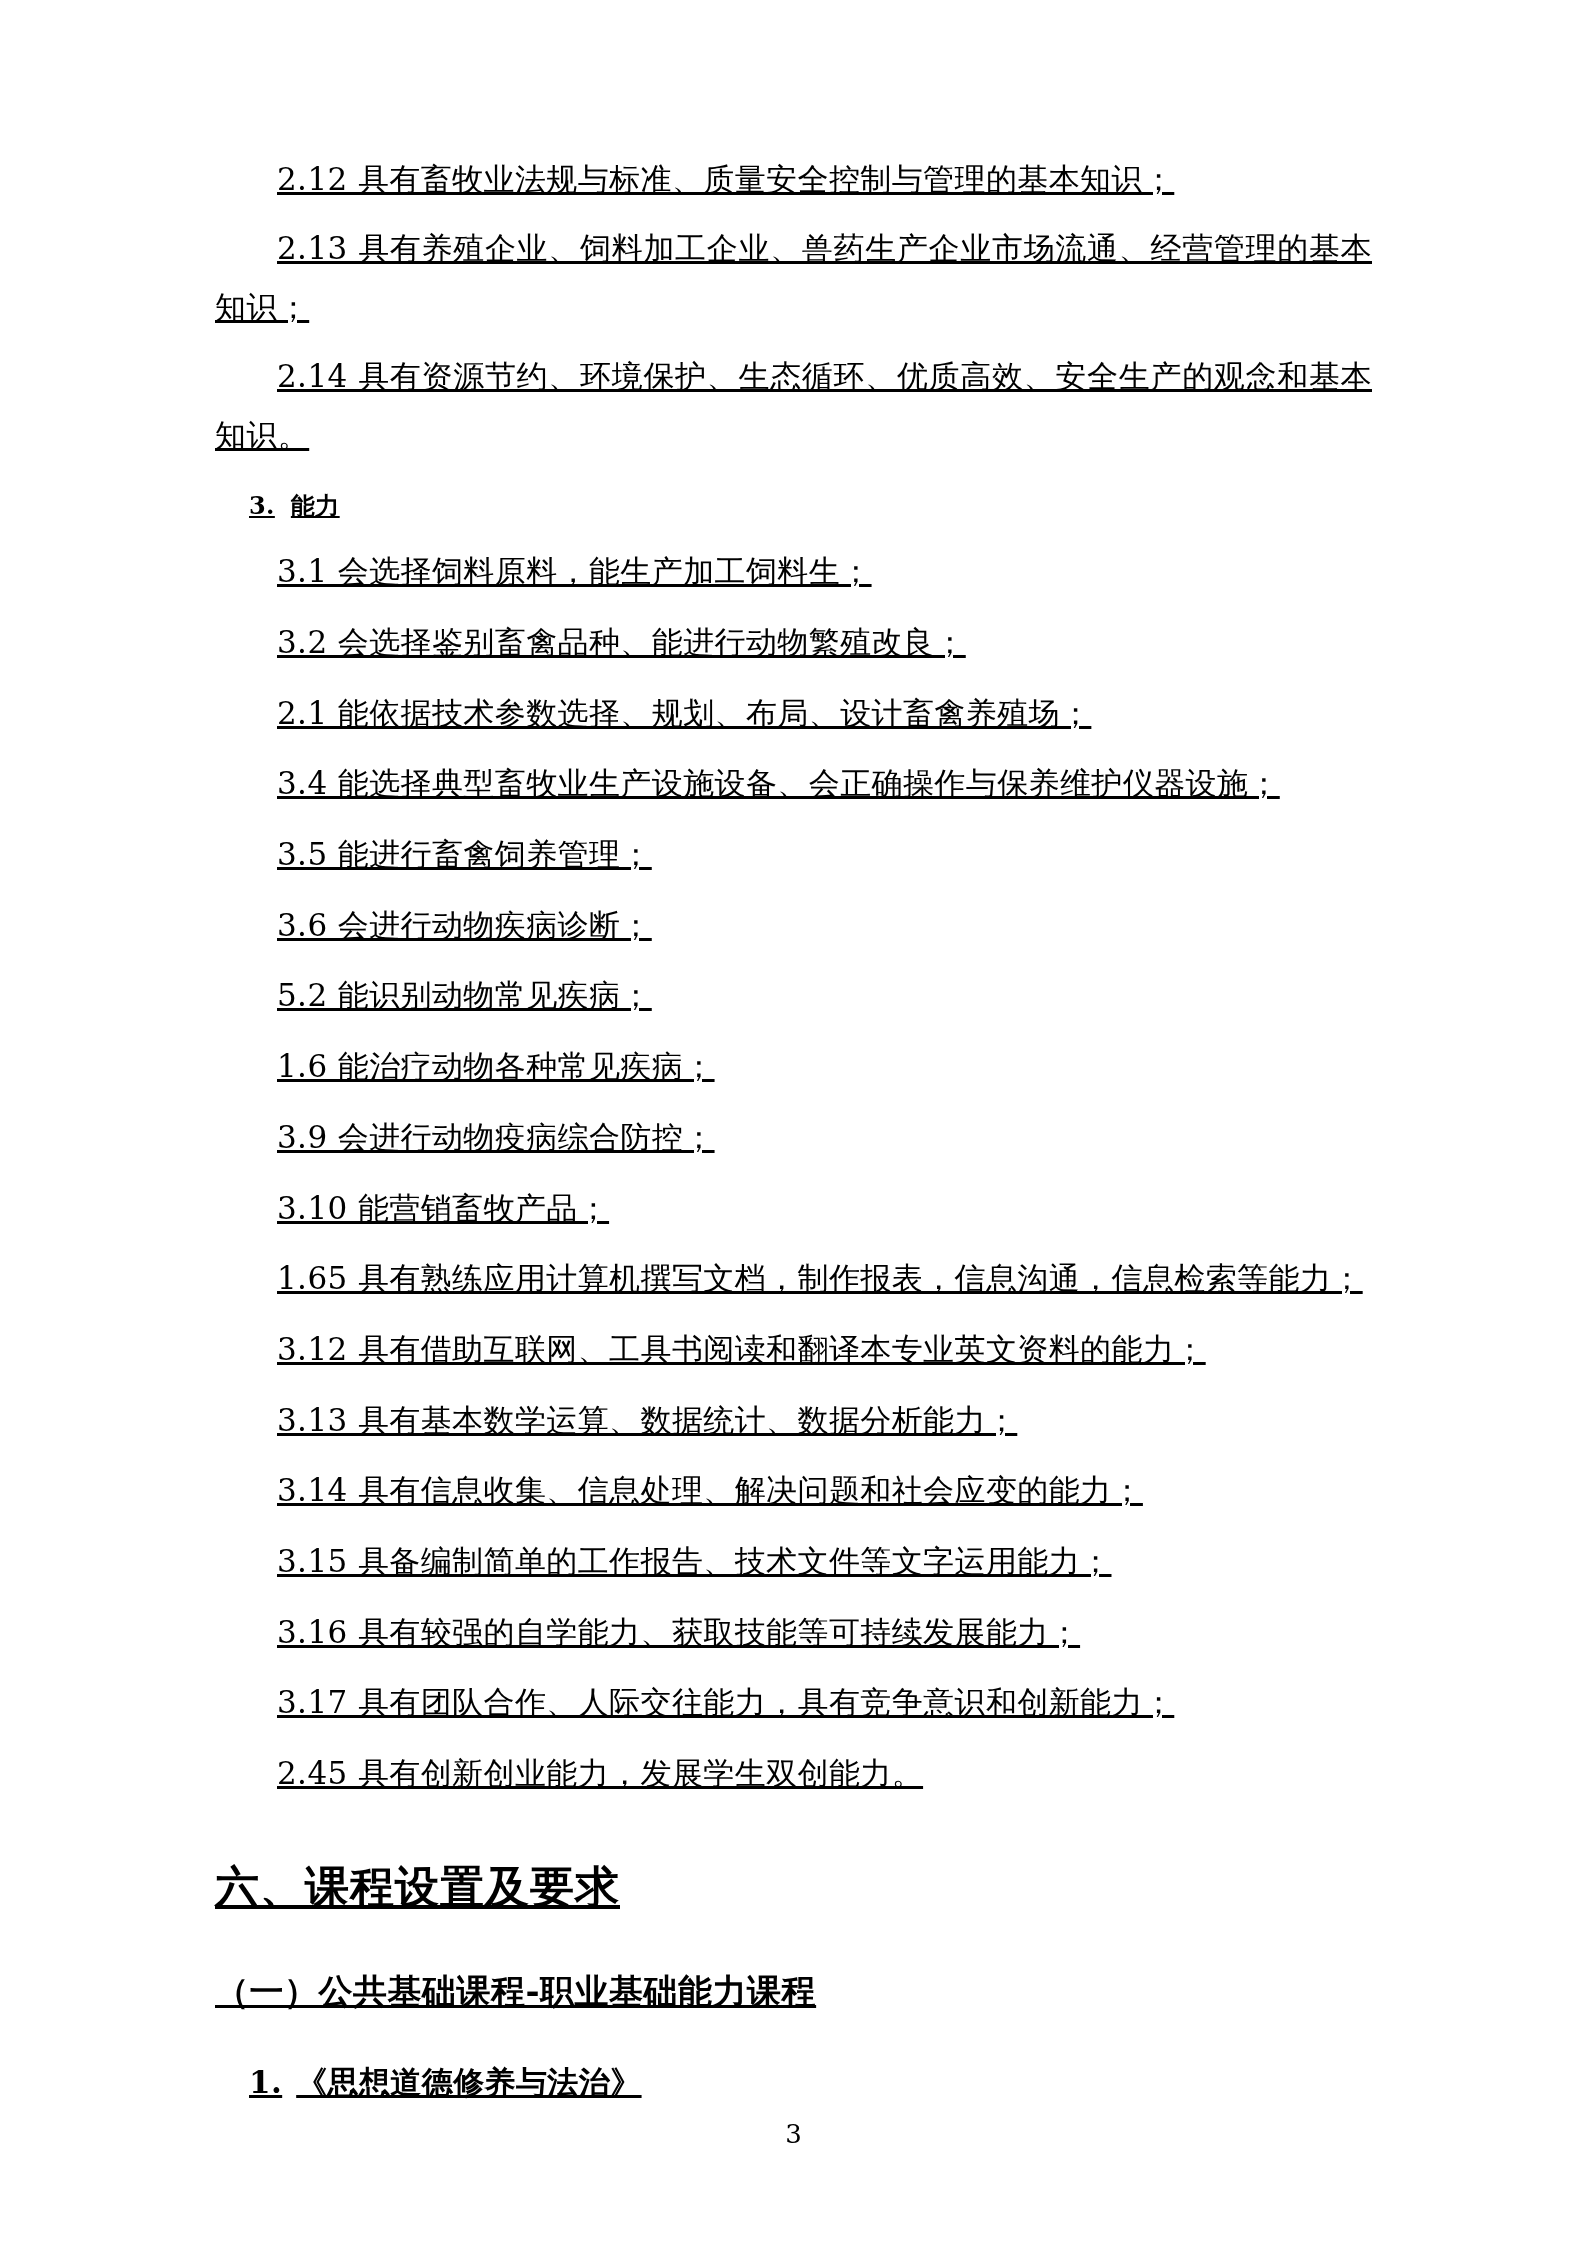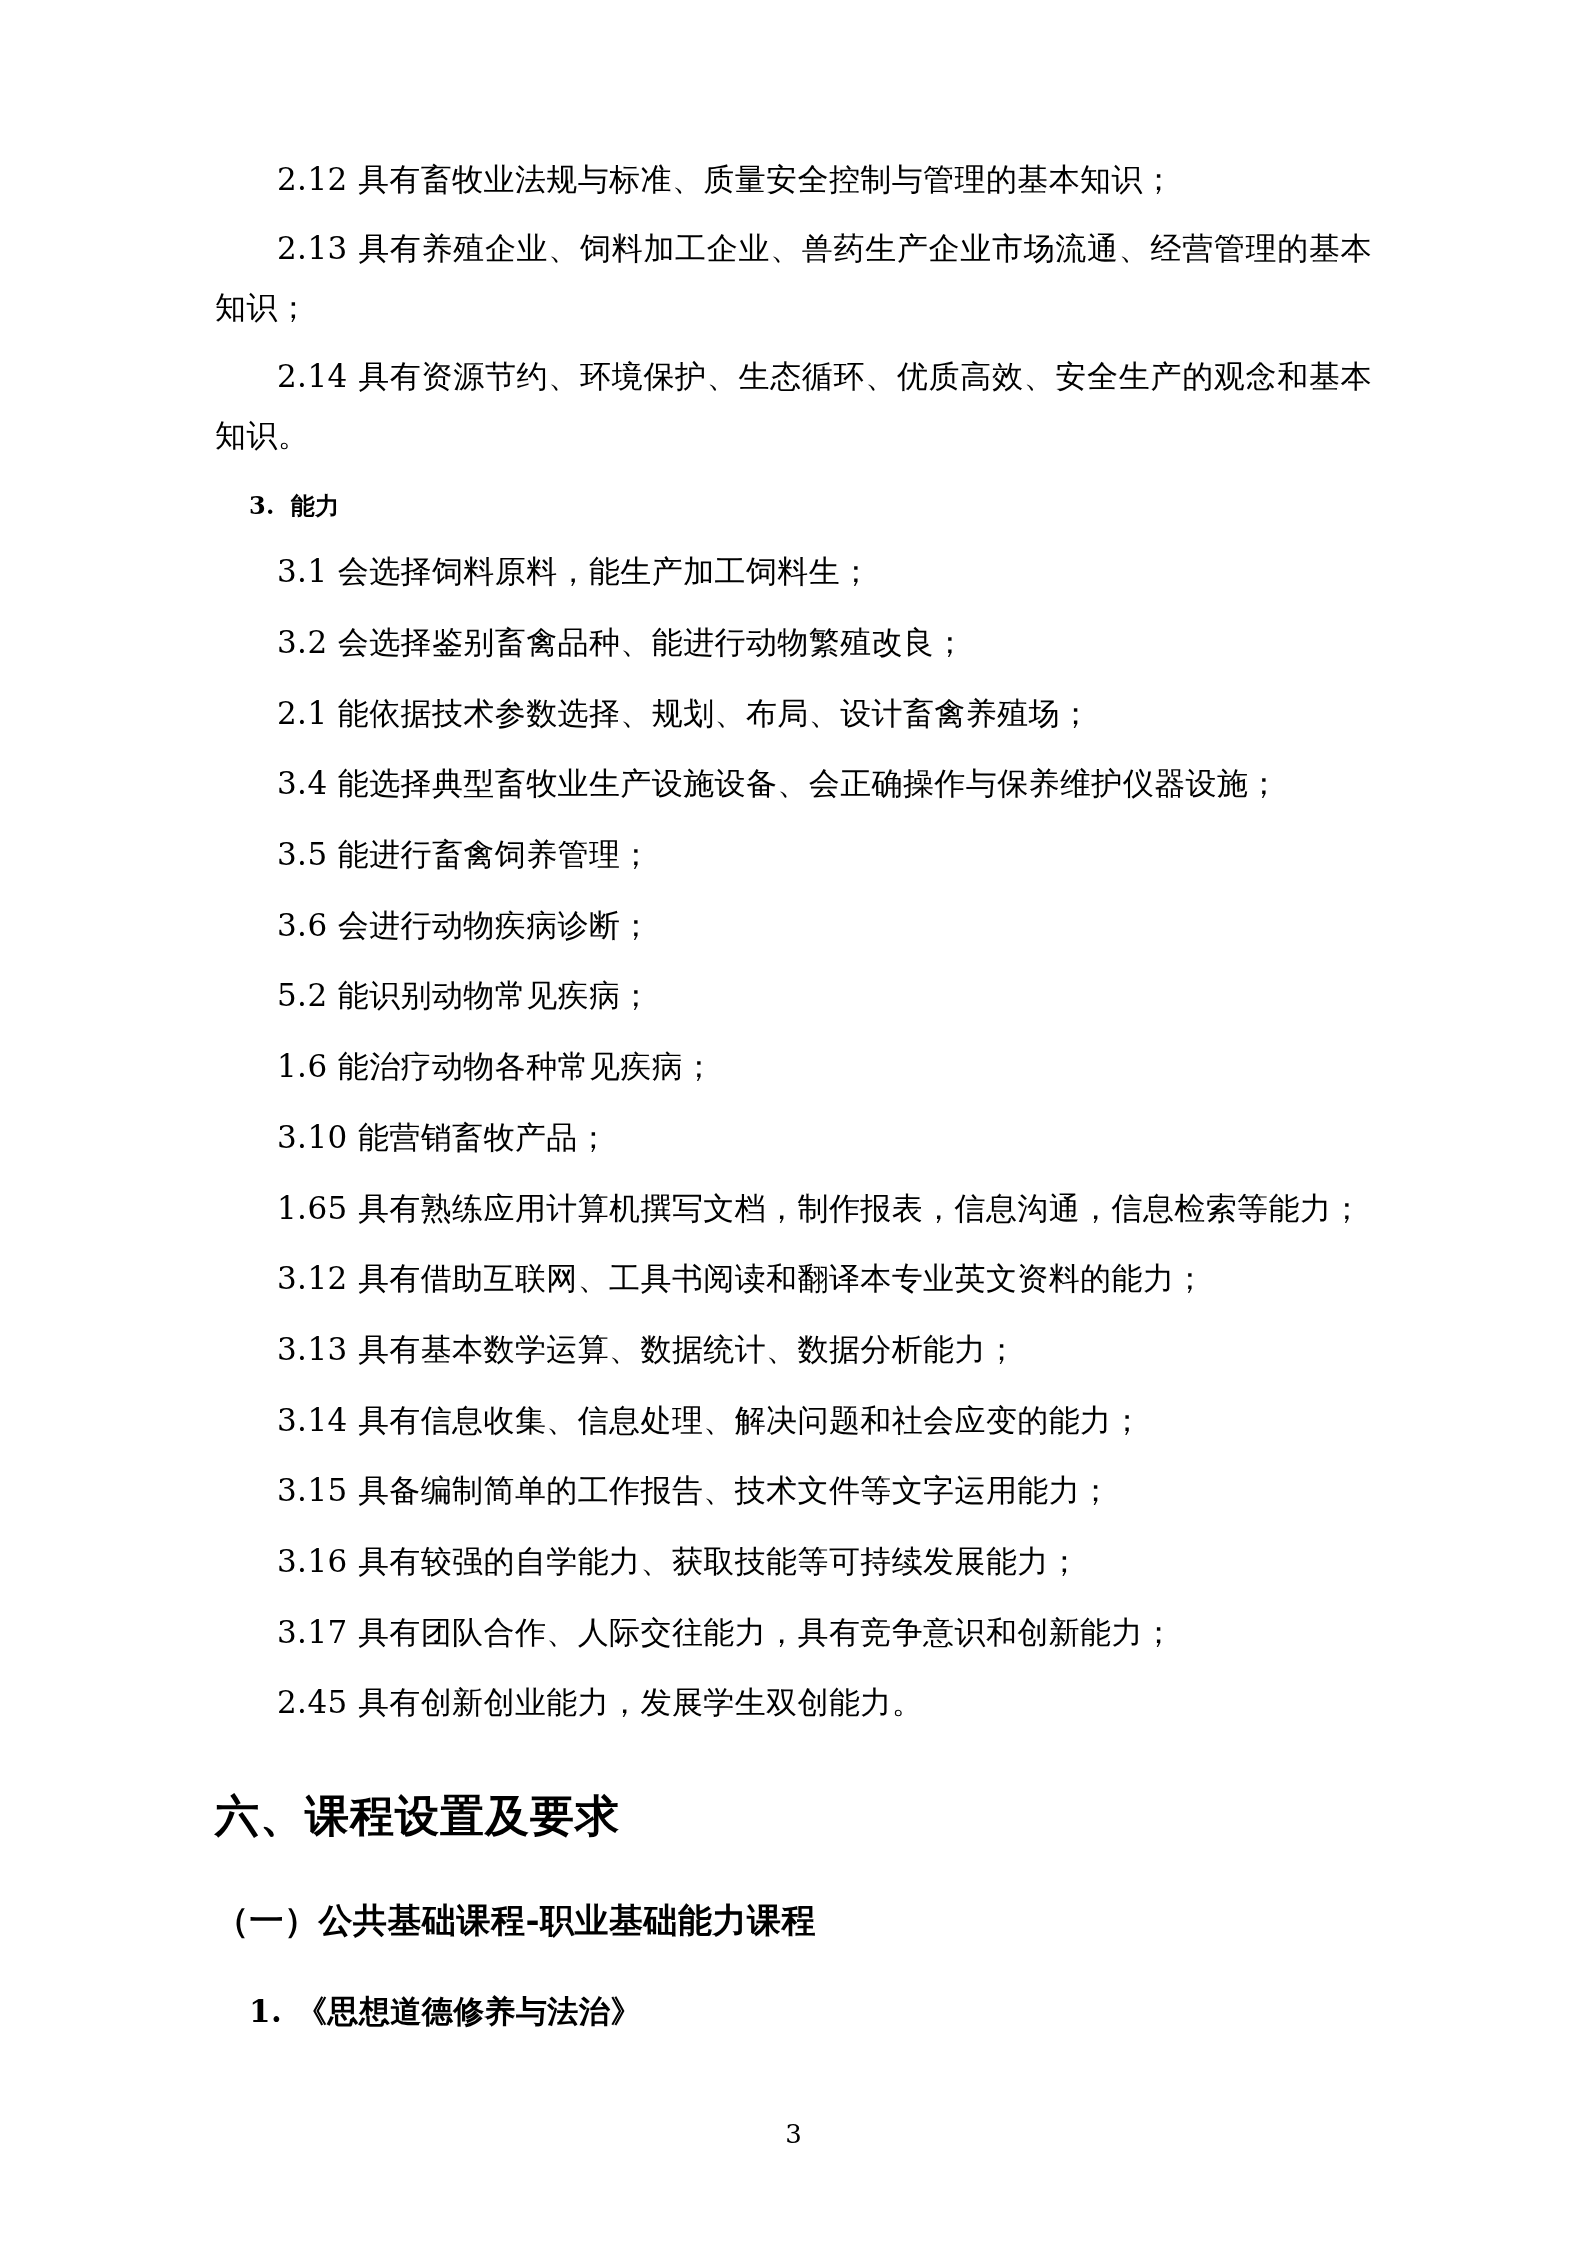--- a/index.html
+++ b/index.html
@@ -14,20 +14,21 @@
   }
   .page {
     position: relative;
     width: 1587px;
     height: 2245px;
     margin: 0 auto;
     background: #ffffff;
     box-sizing: border-box;
     padding: 150px 215px 0 215px;
     overflow: hidden;
+    text-decoration: underline;
   }
   .body-block {
     font-size: 31px;
     line-height: 1.90;
     letter-spacing: 0.4px;
     text-align: justify;
   }
   
   .para {
     margin: 0 0 10px 0;
@@ -108,20 +109,21 @@
     <p class="heading-num"><span>3.</span><span class="gap"></span><span>能力</span></p>
 
     <p class="item">3.1 会选择饲料原料，能生产加工饲料生；</p>
     <p class="item">3.2 会选择鉴别畜禽品种、能进行动物繁殖改良；</p>
     <p class="item">2.1 能依据技术参数选择、规划、布局、设计畜禽养殖场；</p>
     <p class="item">3.4 能选择典型畜牧业生产设施设备、会正确操作与保养维护仪器设施；</p>
     <p class="item">3.5 能进行畜禽饲养管理；</p>
     <p class="item">3.6 会进行动物疾病诊断；</p>
     <p class="item">5.2 能识别动物常见疾病；</p>
     <p class="item">1.6 能治疗动物各种常见疾病；</p>
+    <p class="item">3.9 会进行动物疫病综合防控；</p>
     <p class="item">3.10 能营销畜牧产品；</p>
     <p class="item">1.65 具有熟练应用计算机撰写文档，制作报表，信息沟通，信息检索等能力；</p>
     <p class="item">3.12 具有借助互联网、工具书阅读和翻译本专业英文资料的能力；</p>
     <p class="item">3.13 具有基本数学运算、数据统计、数据分析能力；</p>
     <p class="item">3.14 具有信息收集、信息处理、解决问题和社会应变的能力；</p>
     <p class="item">3.15 具备编制简单的工作报告、技术文件等文字运用能力；</p>
     <p class="item">3.16 具有较强的自学能力、获取技能等可持续发展能力；</p>
     <p class="item">3.17 具有团队合作、人际交往能力，具有竞争意识和创新能力；</p>
     <p class="item">2.45 具有创新创业能力，发展学生双创能力。</p>
 

